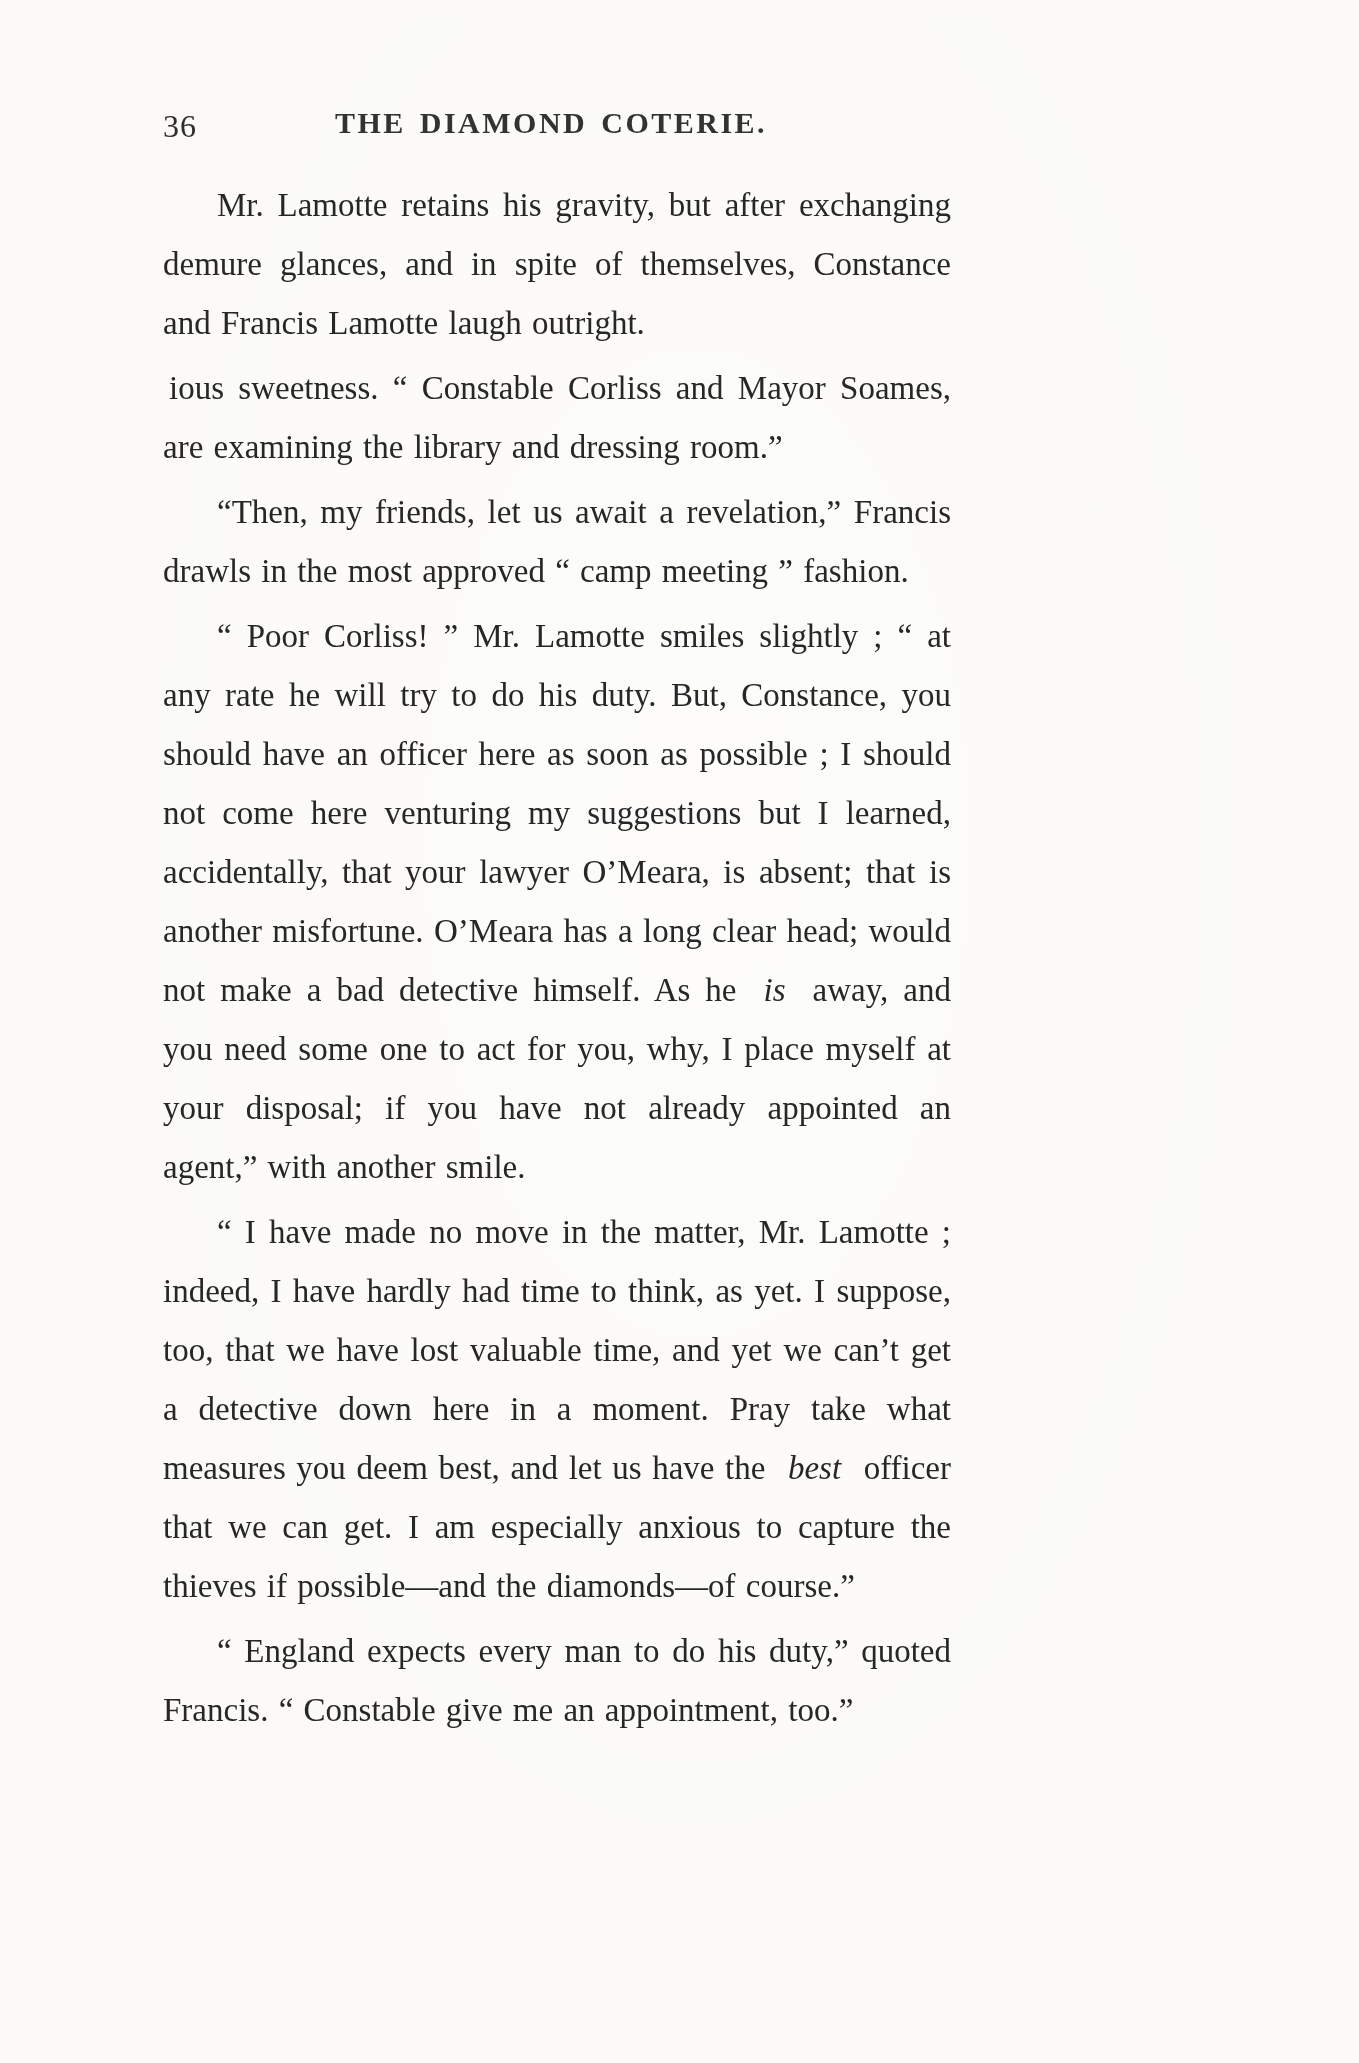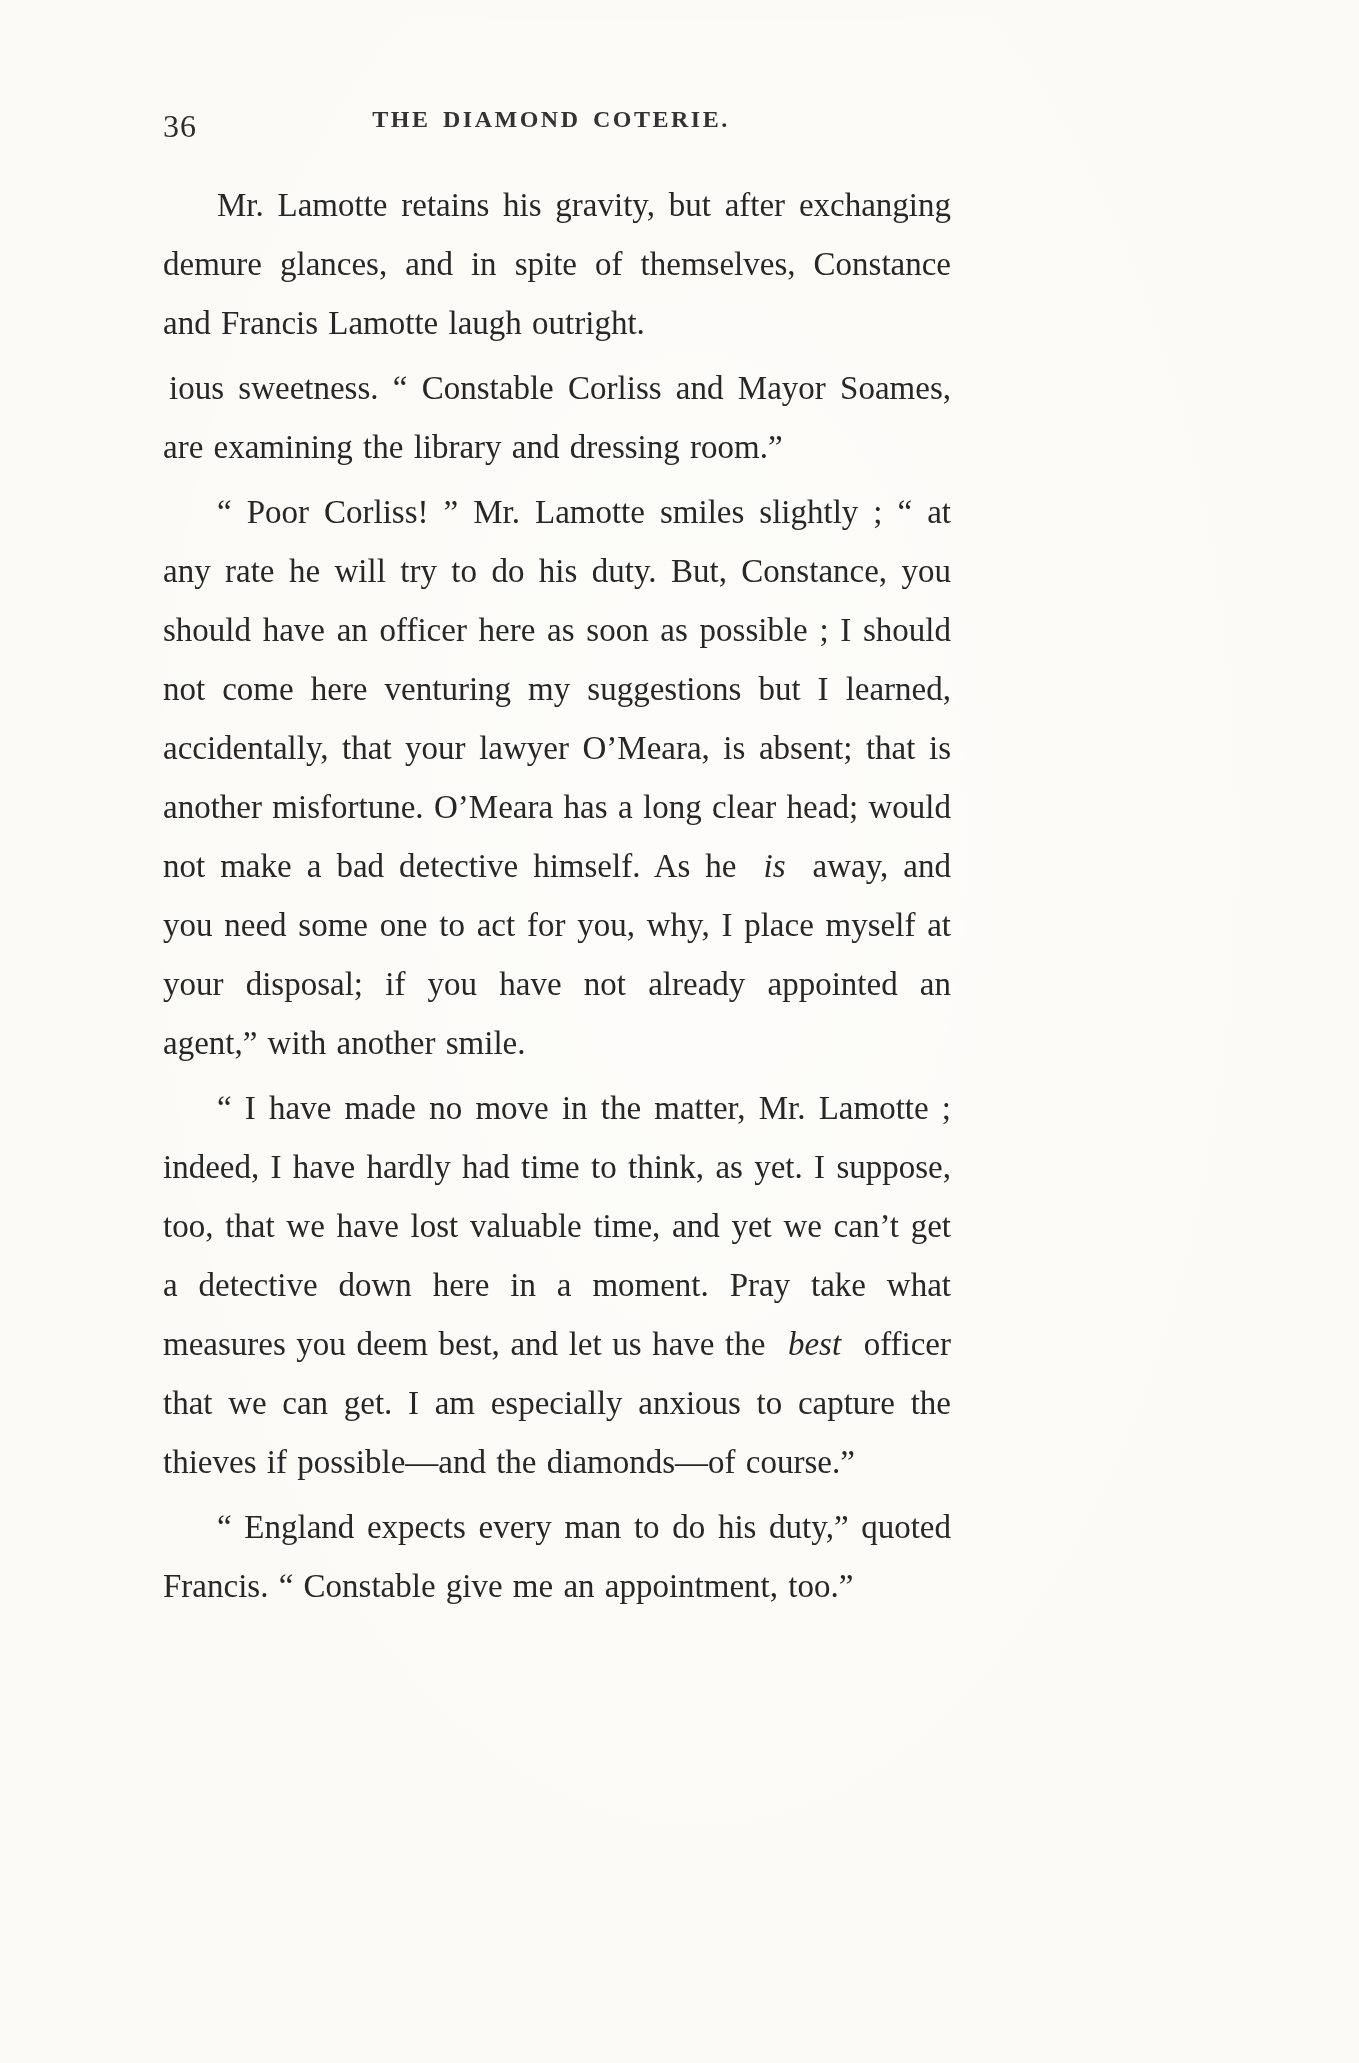--- a/index.html
+++ b/index.html
@@ -37,21 +37,21 @@
     letter-spacing: 1px;
     color: #2d2d2d;
   }
 
   .running-title {
     position: absolute;
     left: 0;
     right: 0;
     top: 0;
     text-align: center;
-    font-size: 24px;
+    font-size: 30px;
     font-weight: bold;
     letter-spacing: 2.5px;
     color: #333333;
     word-spacing: 4px;
   }
 
   .body-text {
     width: 800px;
   }
 
@@ -80,17 +80,18 @@
 
 <div class="page">
   <div class="page-header">
     <span class="page-number">36</span>
     <span class="running-title">THE DIAMOND COTERIE.</span>
   </div>
 
   <div class="body-text" id="paragraphs">
       <p class="para indent"><span>Mr. Lamotte retains his gravity, but after exchanging demure glances, and in spite of themselves, Constance and Francis Lamotte laugh outright.</span></p>
       <p class="para no-indent"><span>ious sweetness.  “ Constable Corliss and Mayor Soames, are examining the library and dressing room.”</span></p>
+      <p class="para indent"><span>“Then, my friends, let us await a revelation,” Francis drawls in the most approved “ camp meeting ” fashion.</span></p>
       <p class="para indent"><span>“ Poor Corliss! ” Mr. Lamotte smiles slightly ; “ at any rate he will try to do his duty.  But, Constance, you should have an officer here as soon as possible ; I should not come here venturing my suggestions but I learned, accidentally, that your lawyer O’Meara, is absent; that is another misfortune.  O’Meara has a long clear head; would not make a bad detective himself.  As he </span><em>is</em><span> away, and you need some one to act for you, why, I place myself at your disposal; if you have not already appointed an agent,” with another smile.</span></p>
       <p class="para indent"><span>“ I have made no move in the matter, Mr. Lamotte ; indeed, I have hardly had time to think, as yet.  I suppose, too, that we have lost valuable time, and yet we can’t get a detective down here in a moment.  Pray take what measures you deem best, and let us have the </span><em>best</em><span> officer that we can get.  I am especially anxious to capture the thieves if possible—and the diamonds—of course.”</span></p>
       <p class="para indent"><span>“ England expects every man to do his duty,” quoted Francis.  “ Constable give me an appointment, too.”</span></p>
     </div>
 </div>
 
 </body></html>

